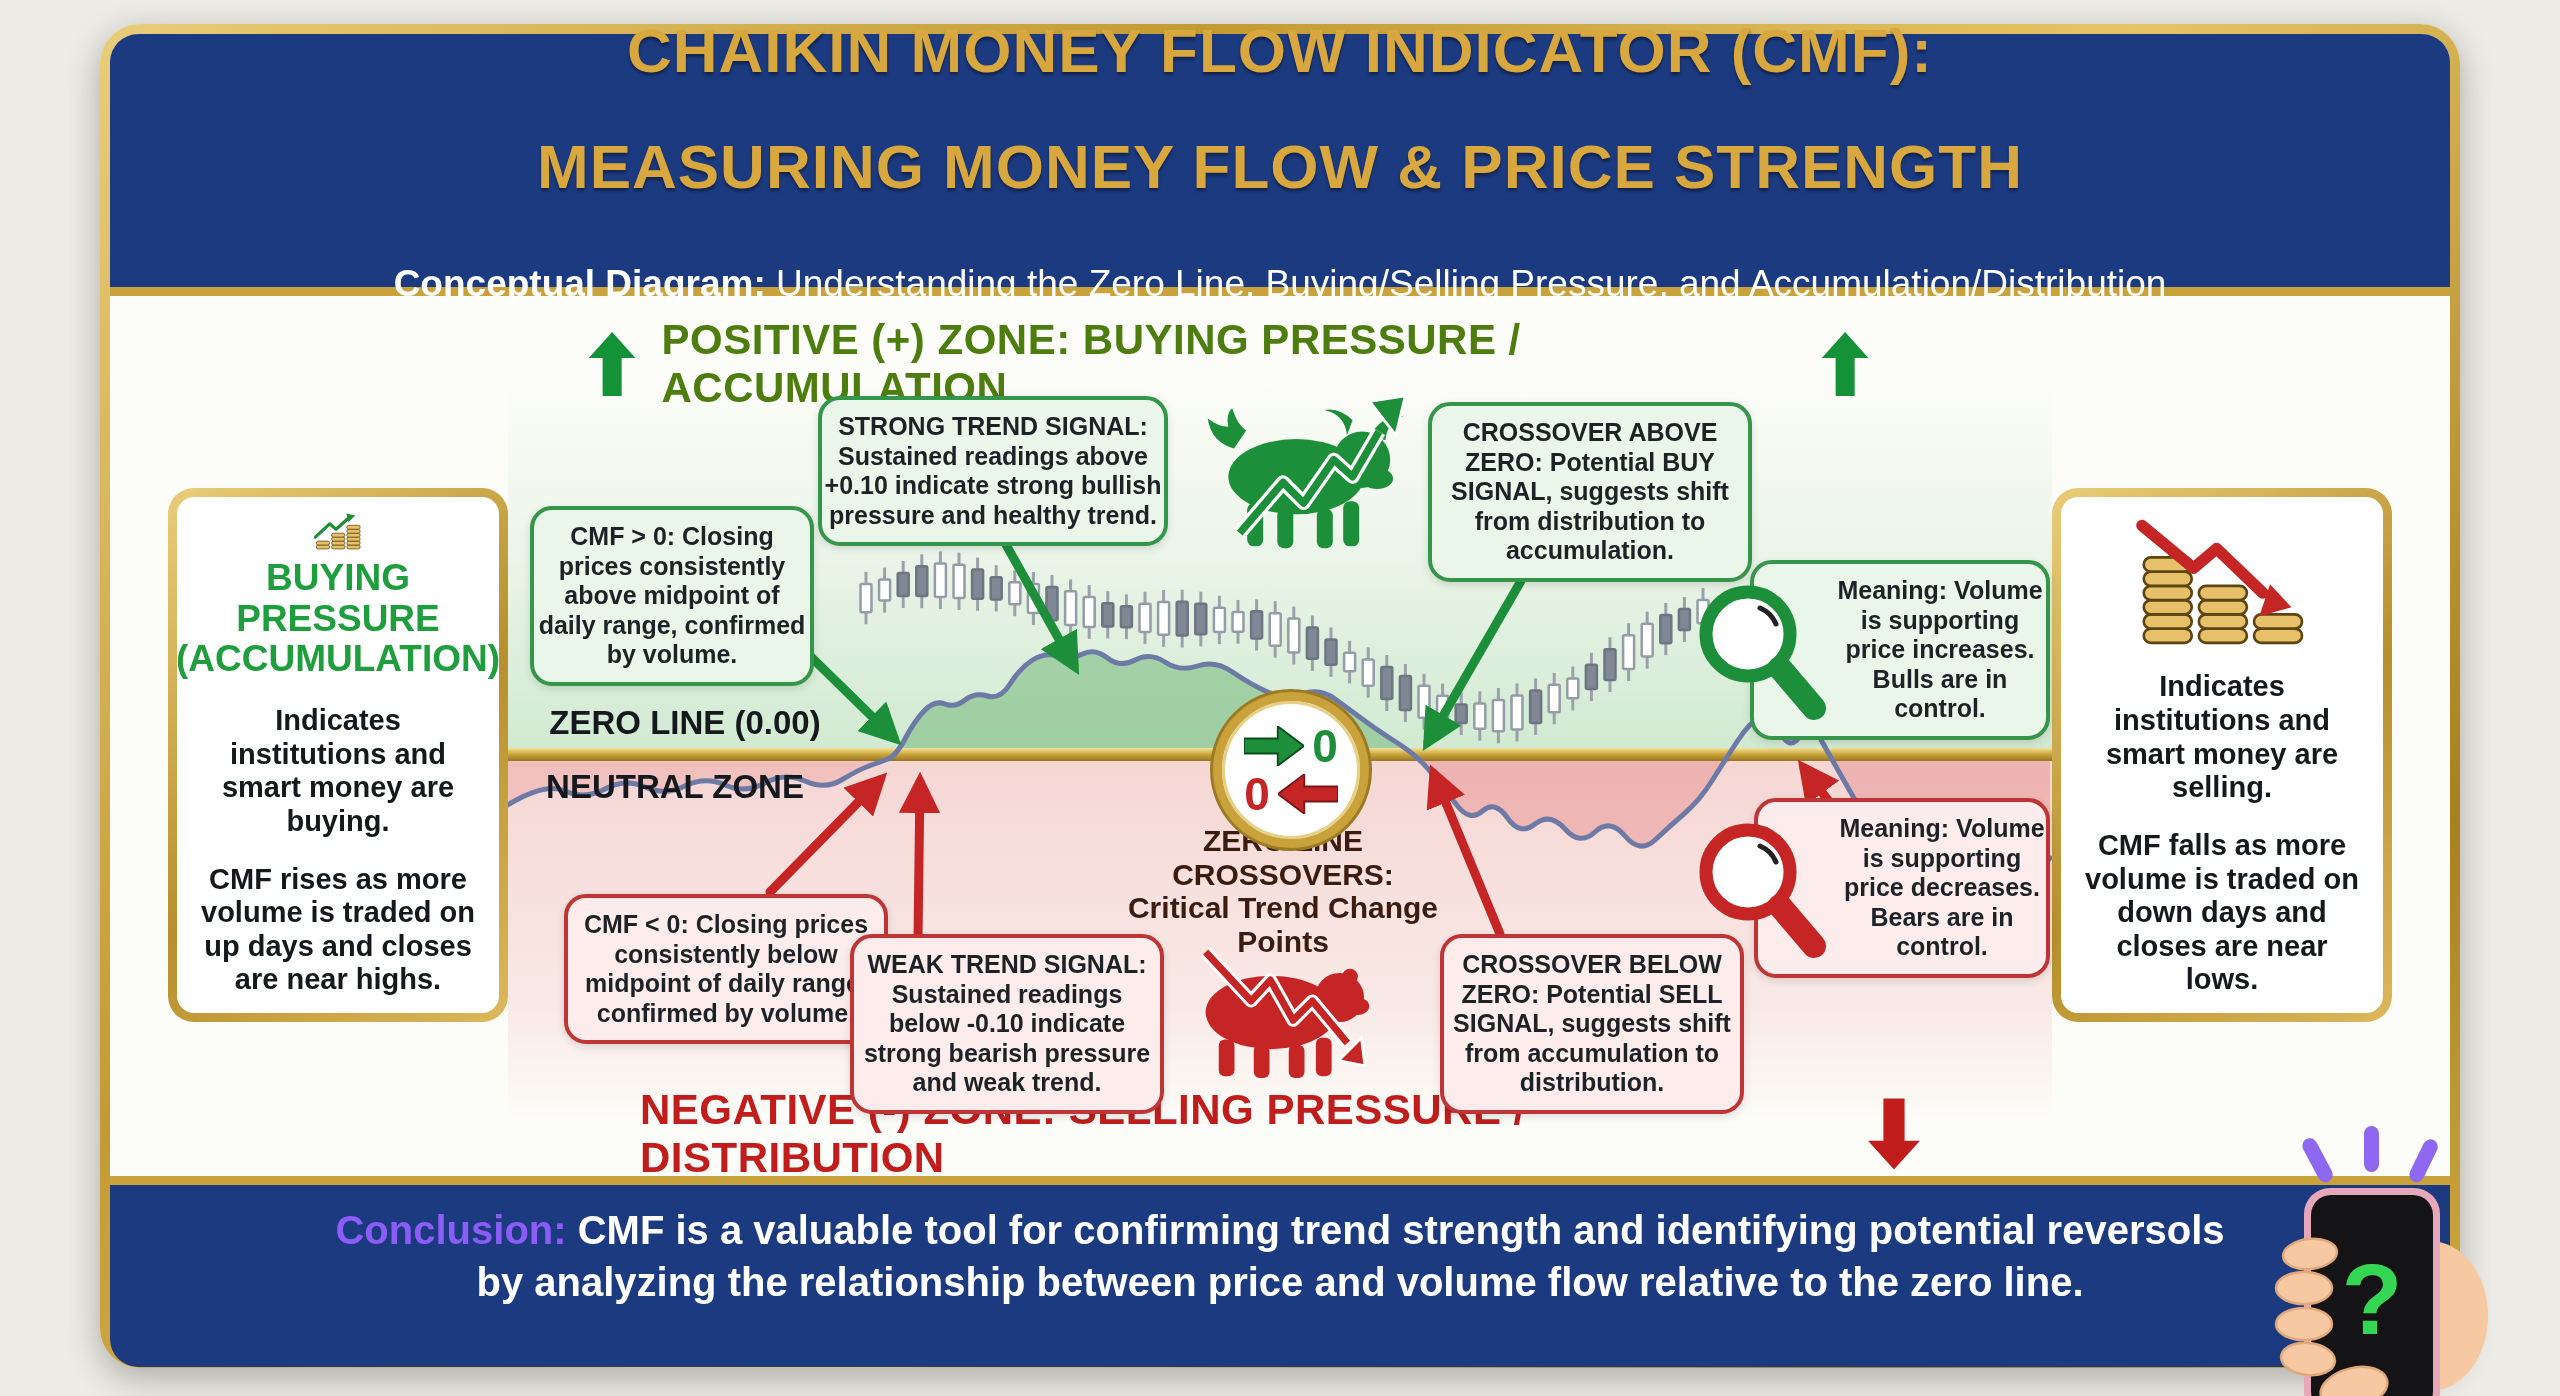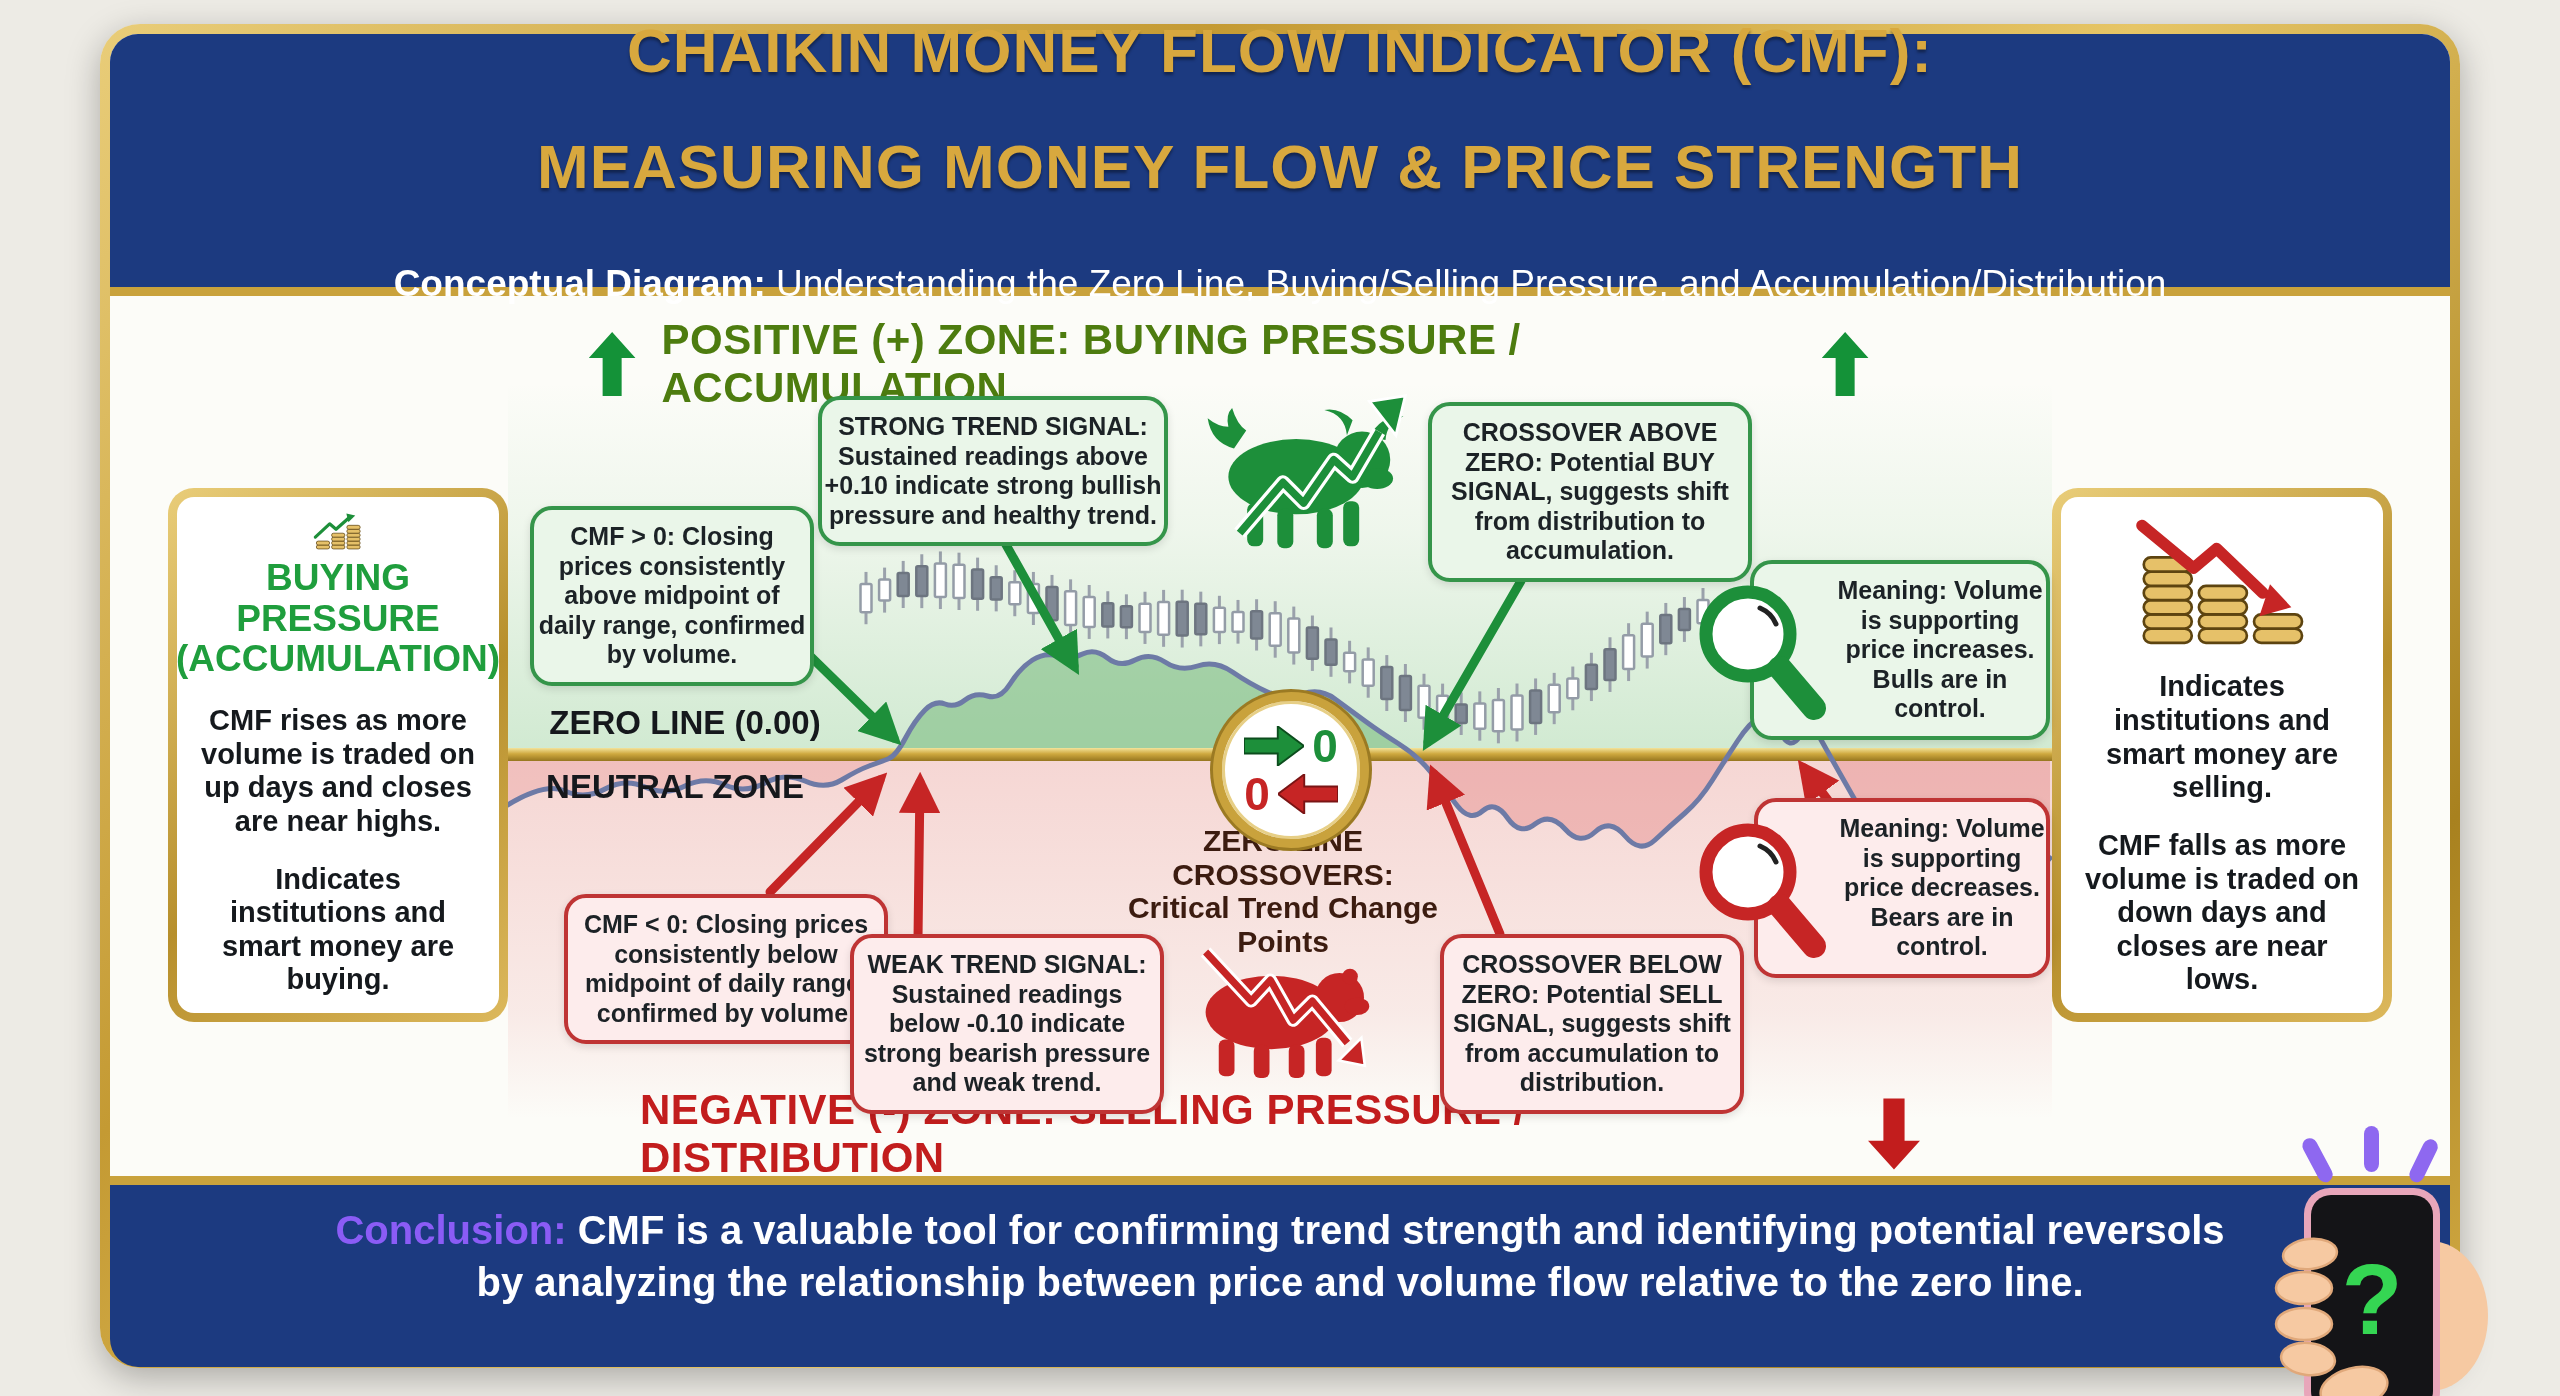--- a/index.html
+++ b/index.html
@@ -237,22 +237,22 @@
         <rect x="136" y="66" width="54" height="16" rx="8"></rect>
         <rect x="136" y="50" width="54" height="16" rx="8"></rect>
     </g>
     <polyline points="8,98 66,44 92,66 146,18" fill="none" stroke="#1d8f3a" stroke-width="13" stroke-linejoin="round" stroke-linecap="round"></polyline>
     <polygon points="134,2 170,10 142,38" fill="#1d8f3a"></polygon>
   </svg>
   <div class="panel-title green">
     <div>BUYING PRESSURE</div>
     <div>(ACCUMULATION)</div>
   </div>
+  <div class="panel-body">Indicates institutions and smart money are buying.</div>
   <div class="panel-body">CMF rises as more volume is traded on up days and closes are near highs.</div>
-  <div class="panel-body">Indicates institutions and smart money are buying.</div>
 </div>
 
 <div class="abs panel" style="left:2052px;top:488px;">
   <svg width="210" height="152" viewBox="0 0 200 150">
     <g fill="#e6c169" stroke="#5d4410" stroke-width="3">
       <rect x="12" y="130" width="54" height="16" rx="8"></rect>
         <rect x="12" y="114" width="54" height="16" rx="8"></rect>
         <rect x="12" y="98" width="54" height="16" rx="8"></rect>
         <rect x="12" y="82" width="54" height="16" rx="8"></rect>
         <rect x="12" y="66" width="54" height="16" rx="8"></rect>

